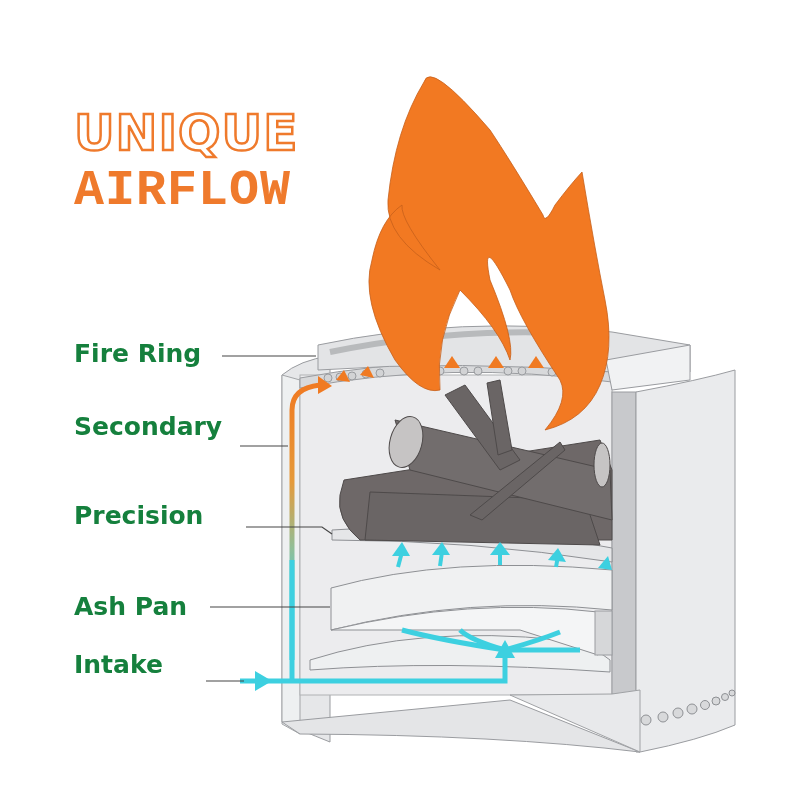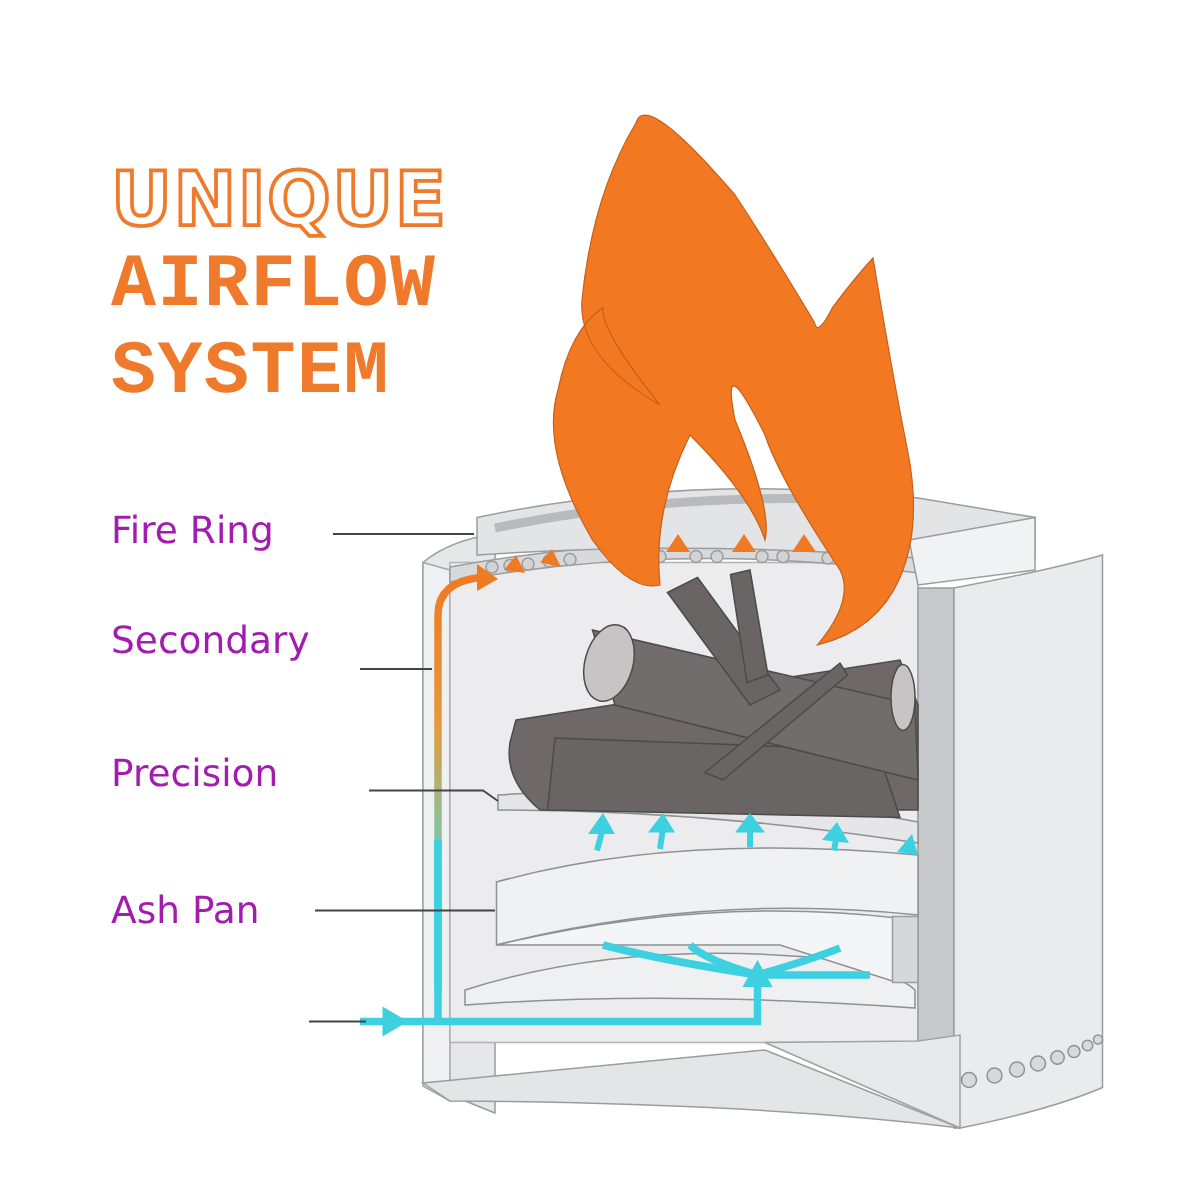--- a/index.html
+++ b/index.html
@@ -1,20 +1,20 @@
 <!DOCTYPE html>
 <html><head>
 <meta charset="utf-8">
 <style>
   html, body { margin:0; padding:0; background:#ffffff; }
   body { width:800px; height:800px; position:relative; overflow:hidden; font-family:"DejaVu Sans", sans-serif; }
   .title { position:absolute; left:74px; top:104px; margin:0; font-family:"DejaVu Sans", sans-serif; font-weight:bold; letter-spacing:1px; line-height:58px; font-size:50px; }
   .title .outline { color:#ffffff; -webkit-text-stroke:2.5px #ef7a2c; display:block; font-weight:bold;text-align:right; }
   .title .solid { color:#ef7a2c; display:block;font-family:Liberation Mono, monospace; }
-  .label { position:absolute; left:74px; font-weight:normal; font-size:25px; color:#a21caf; line-height:31px; font-family:"DejaVu Sans", sans-serif; }
+  .label { position:absolute; left:74px; font-weight:bold; font-size:25px; color:#15803d; line-height:31px; font-family:"DejaVu Sans", sans-serif; }
   .label span { display:block; }
   svg.art { position:absolute; left:0; top:0; }
 </style>
 </head>
 <body>
 
 <svg class="art" width="800" height="800" viewBox="0 0 800 800">
   <defs>
     <linearGradient id="flowGrad" x1="0" y1="0" x2="0" y2="1">
       <stop offset="0" stop-color="#f07a22"></stop>
@@ -136,29 +136,29 @@
     <line x1="240" y1="446" x2="288" y2="446"></line>
     <path d="M246 527 L322 527 L332 534"></path>
     <line x1="210" y1="607" x2="330" y2="607"></line>
     <line x1="206" y1="681" x2="244" y2="681"></line>
   </g>
 </svg>
 
 <h1 class="title">
   <span class="outline">UNIQUE</span>
   <span class="solid">AIRFLOW</span>
-  <span class="solid">SYSTEM</span>
 </h1>
 
 <div class="label" style="top:338px">
   <span>Fire Ring</span>
 </div>
 <div class="label" style="top:411px">
   <span>Secondary</span>
 </div>
 <div class="label" style="top:500px">
   <span>Precision</span>
 </div>
 <div class="label" style="top:591px">
   <span>Ash Pan</span>
 </div>
 <div class="label" style="top:649px">
+  <span>Intake</span>
 </div>
 
 </body></html>

